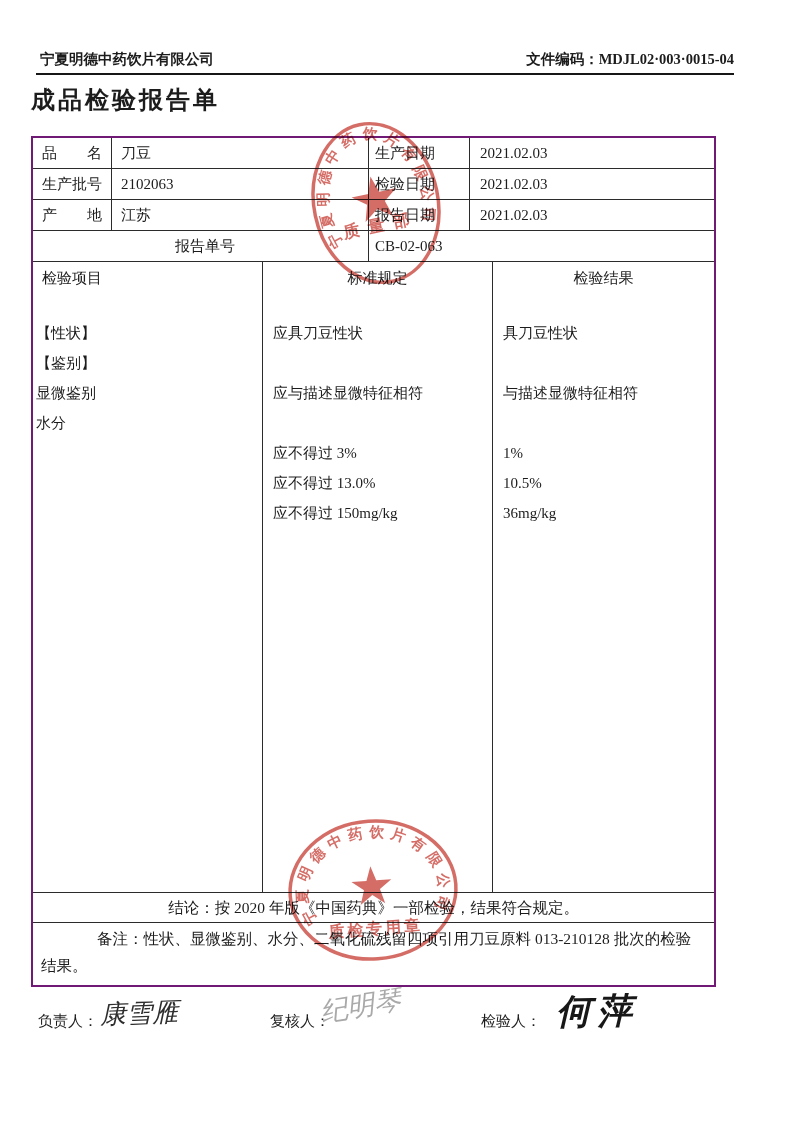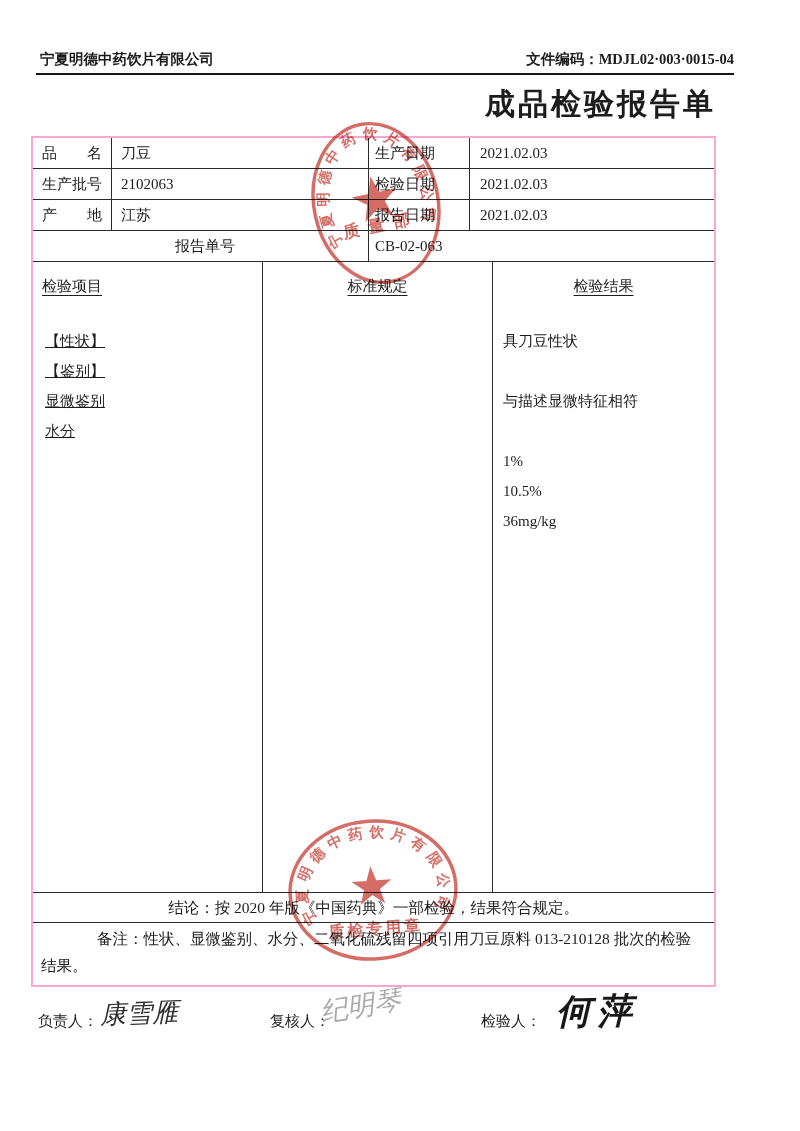--- a/index.html
+++ b/index.html
@@ -5,51 +5,51 @@
   html,body { margin:0; padding:0; background:#ffffff; }
   .page {
     position:relative; width:800px; height:1131px; background:#fff;
     font-family:"Liberation Serif","DejaVu Serif",serif;
     color:#1c1c1c; overflow:hidden;
   }
   
   .hdr { position:absolute; left:40px; top:50px; width:694px;
          display:flex; justify-content:space-between; font-size:14.5px; font-weight:600; }
   .hrule { position:absolute; left:36px; top:73px; width:698px; height:2px; background:#161616; }
-  .title { position:absolute; left:31px; top:84px; width:685px; text-align:right;
-           font-size:30px; font-weight:700; letter-spacing:3px; }
+  .title { position:absolute; left:31px; top:84px; width:685px; text-align:left;
+           font-size:24px; font-weight:700; letter-spacing:3px; }
   
   .doc-table { position:absolute; left:31px; top:136px; width:685px; height:851px;
-               box-sizing:border-box; border:2px solid #f9a8d4; font-size:15px; }
+               box-sizing:border-box; border:2px solid #701a75; font-size:15px; }
   .irow { display:flex; height:31px; line-height:30px; box-sizing:border-box;
           border-bottom:1px solid #2b2b2b; }
   .cell { box-sizing:border-box; border-right:1px solid #2b2b2b; padding-left:9px;
           white-space:nowrap; overflow:hidden; }
   .c-lab  { width:79px; }
   .c-val  { width:257px; }
   .c-dlab { width:101px; padding-left:6px; }
   .c-dval { flex:1; border-right:none; padding-left:10px; }
   .c-wide { width:336px;text-align:center; }
   .c-rno  { flex:1; border-right:none; padding-left:6px; }
   .j2 { display:inline-block; width:60px; text-align:justify; text-align-last:justify; }
   
   .results { position:relative; height:631px; box-sizing:border-box; border-bottom:1px solid #2b2b2b; }
   .vline { position:absolute; top:0; bottom:0; width:1px; background:#2b2b2b; }
   .vl1 { left:229px; } .vl2 { left:459px; }
   .rcol { position:absolute; top:0; bottom:0; }
   .rc1 { left:0; width:229px; }
   .rc2 { left:230px; width:229px; }
   .rc3 { left:460px; width:221px; }
-  .rhead { margin-top:12px; height:24px; line-height:24px;
-           text-decoration:underline; text-underline-offset:4px; }
+  .rhead { margin-top:4px; height:24px; line-height:24px;
+           text-underline-offset:4px; }
   .rc1 .rhead { padding-left:9px; }
   .rc2 .rhead, .rc3 .rhead { text-align:center; }
   .ritems { margin-top:28px; }
   .rrow { height:30px; line-height:30px; white-space:nowrap; }
-  .rc1 .rrow { padding-left:12px;text-decoration:underline; }
+  .rc1 .rrow { padding-left:3px; }
   .rc2 .rrow, .rc3 .rrow { padding-left:10px; }
   
   .concl { height:30px; line-height:29px; text-align:center; box-sizing:border-box;
            border-bottom:1px solid #2b2b2b; font-size:15.5px; }
   .remark { height:62px; padding:2px 10px 0 8px; box-sizing:border-box;
             line-height:27px; font-size:15.5px; text-indent:56px; }
   
   .sig-label { position:absolute; top:1012px; font-size:15px; }
   .sl1 { left:38px;text-align:right; } .sl2 { left:270px; } .sl3 { left:481px; }
   .hw { position:absolute; font-style:italic; white-space:nowrap; }
@@ -114,20 +114,29 @@
         <div class="ritems">
           <div class="rrow">【性状】</div>
           <div class="rrow">【鉴别】</div>
           <div class="rrow">显微鉴别</div>
           <div class="rrow">水分</div>
         </div>
       </div>
 
       <div class="rcol rc2">
         <div class="rhead">标准规定</div>
+        <div class="ritems">
+          <div class="rrow">应具刀豆性状</div>
+          <div class="rrow"></div>
+          <div class="rrow">应与描述显微特征相符</div>
+          <div class="rrow"></div>
+          <div class="rrow">应不得过 3%</div>
+          <div class="rrow">应不得过 13.0%</div>
+          <div class="rrow">应不得过 150mg/kg</div>
+        </div>
       </div>
 
       <div class="rcol rc3">
         <div class="rhead">检验结果</div>
         <div class="ritems">
           <div class="rrow">具刀豆性状</div>
           <div class="rrow"></div>
           <div class="rrow">与描述显微特征相符</div>
           <div class="rrow"></div>
           <div class="rrow">1%</div>

